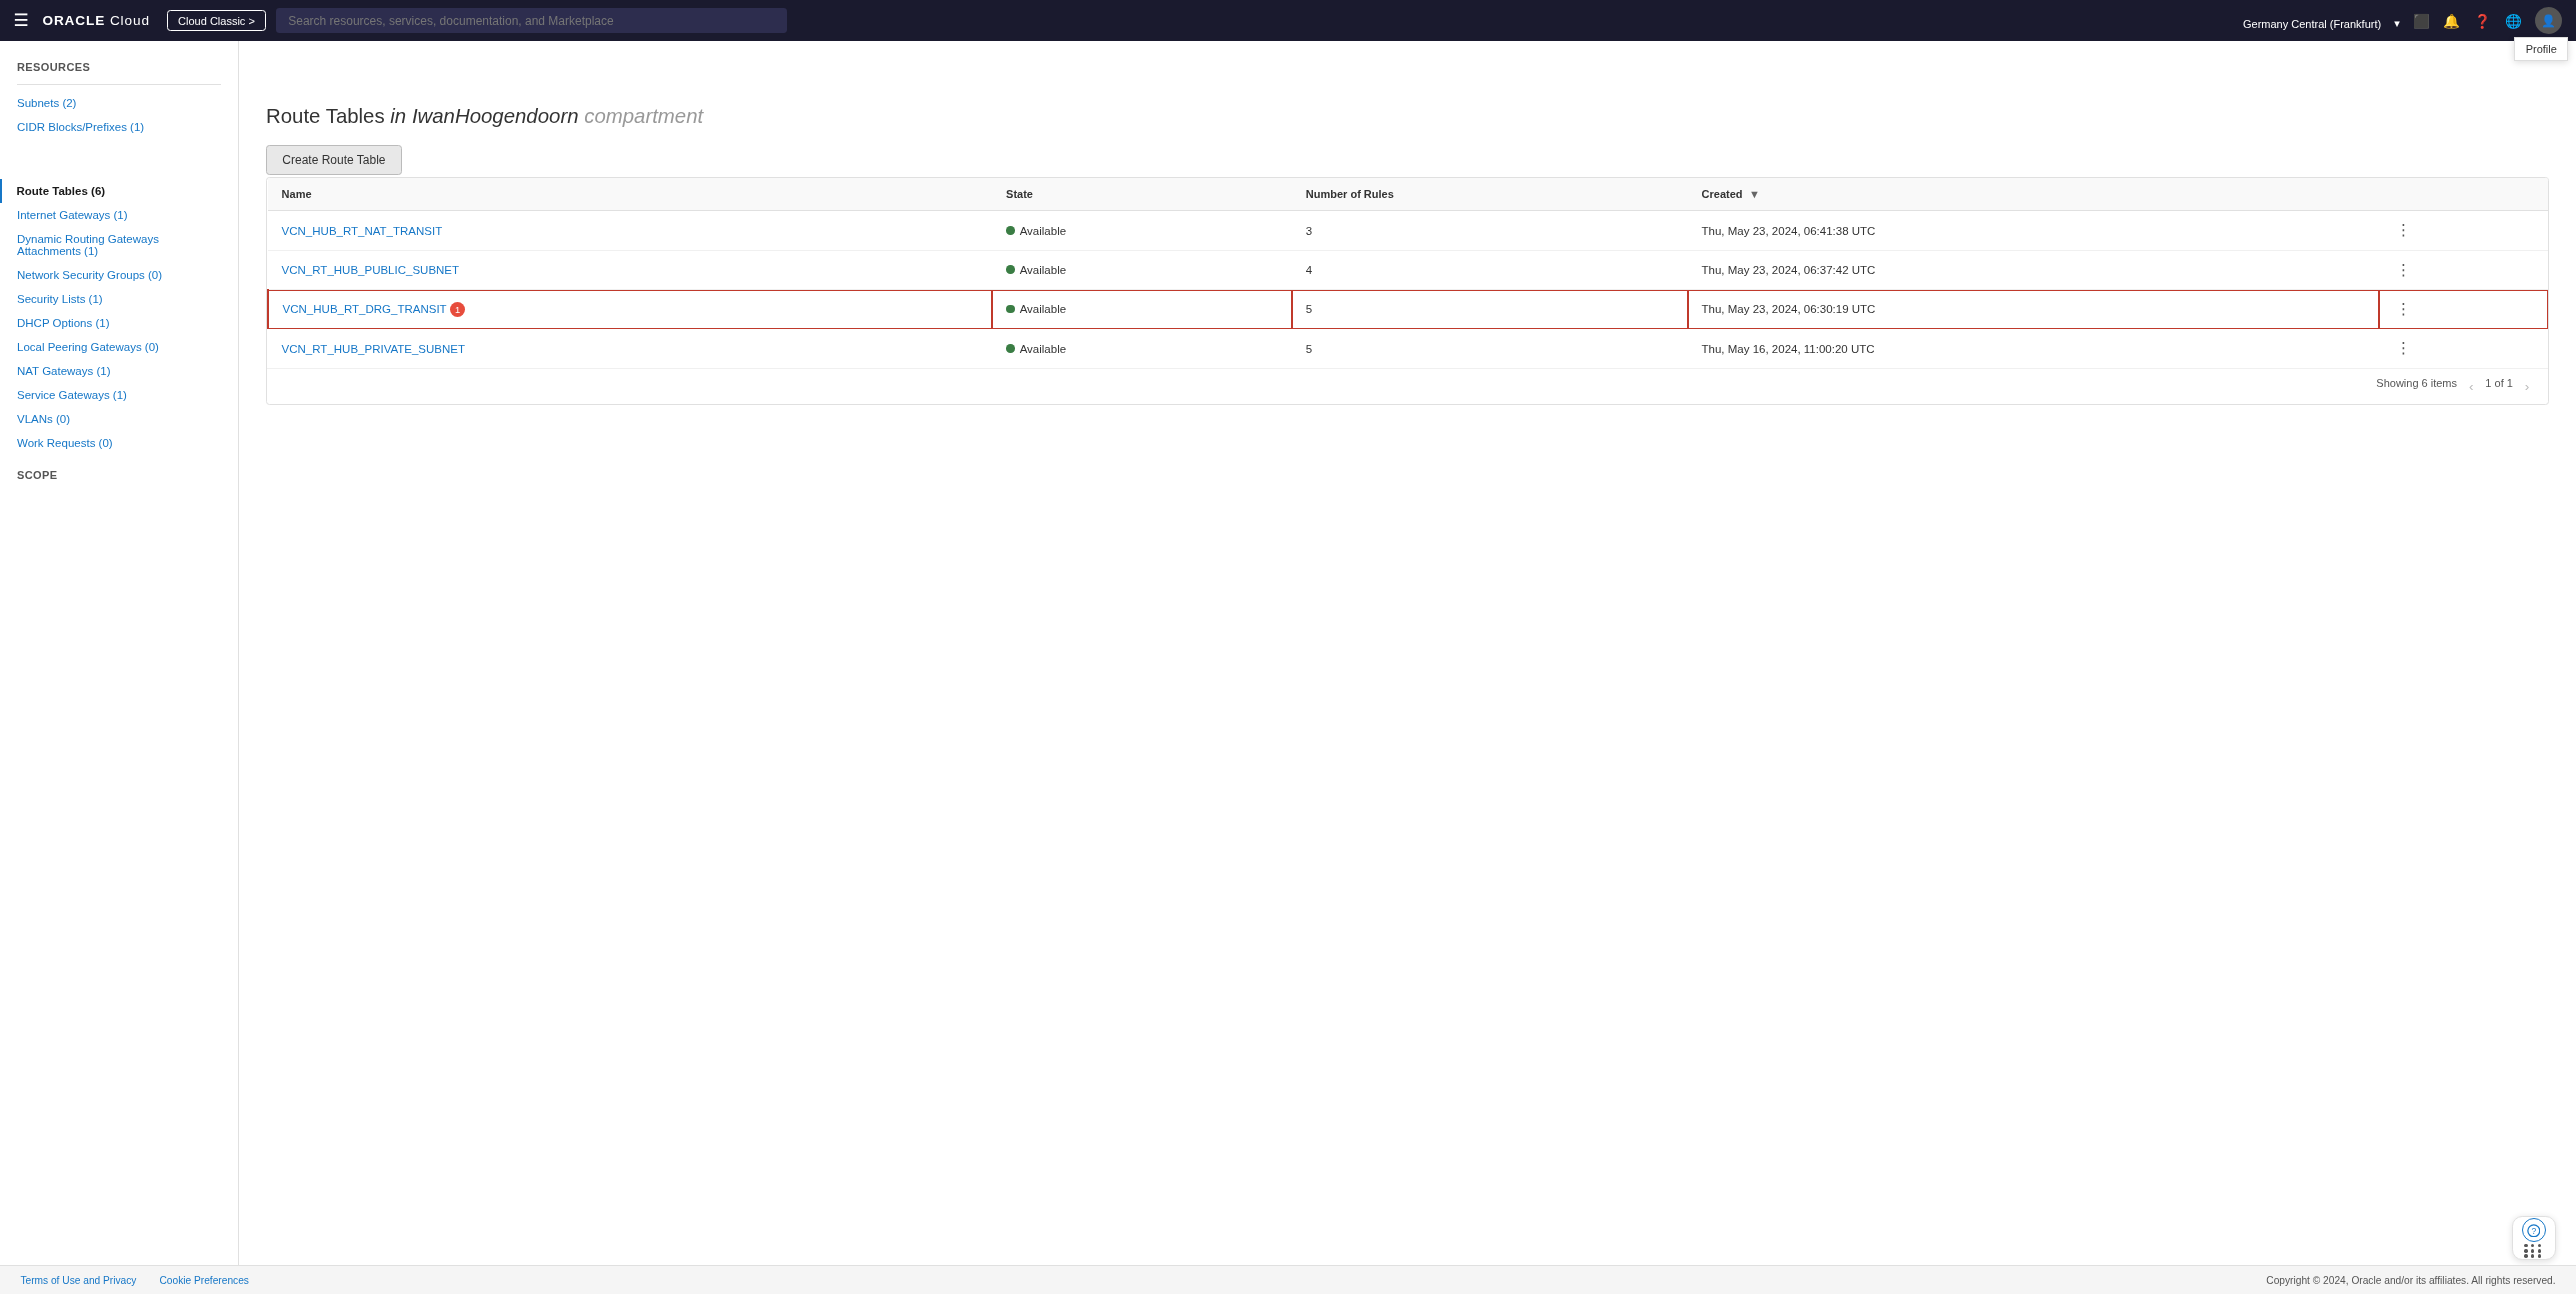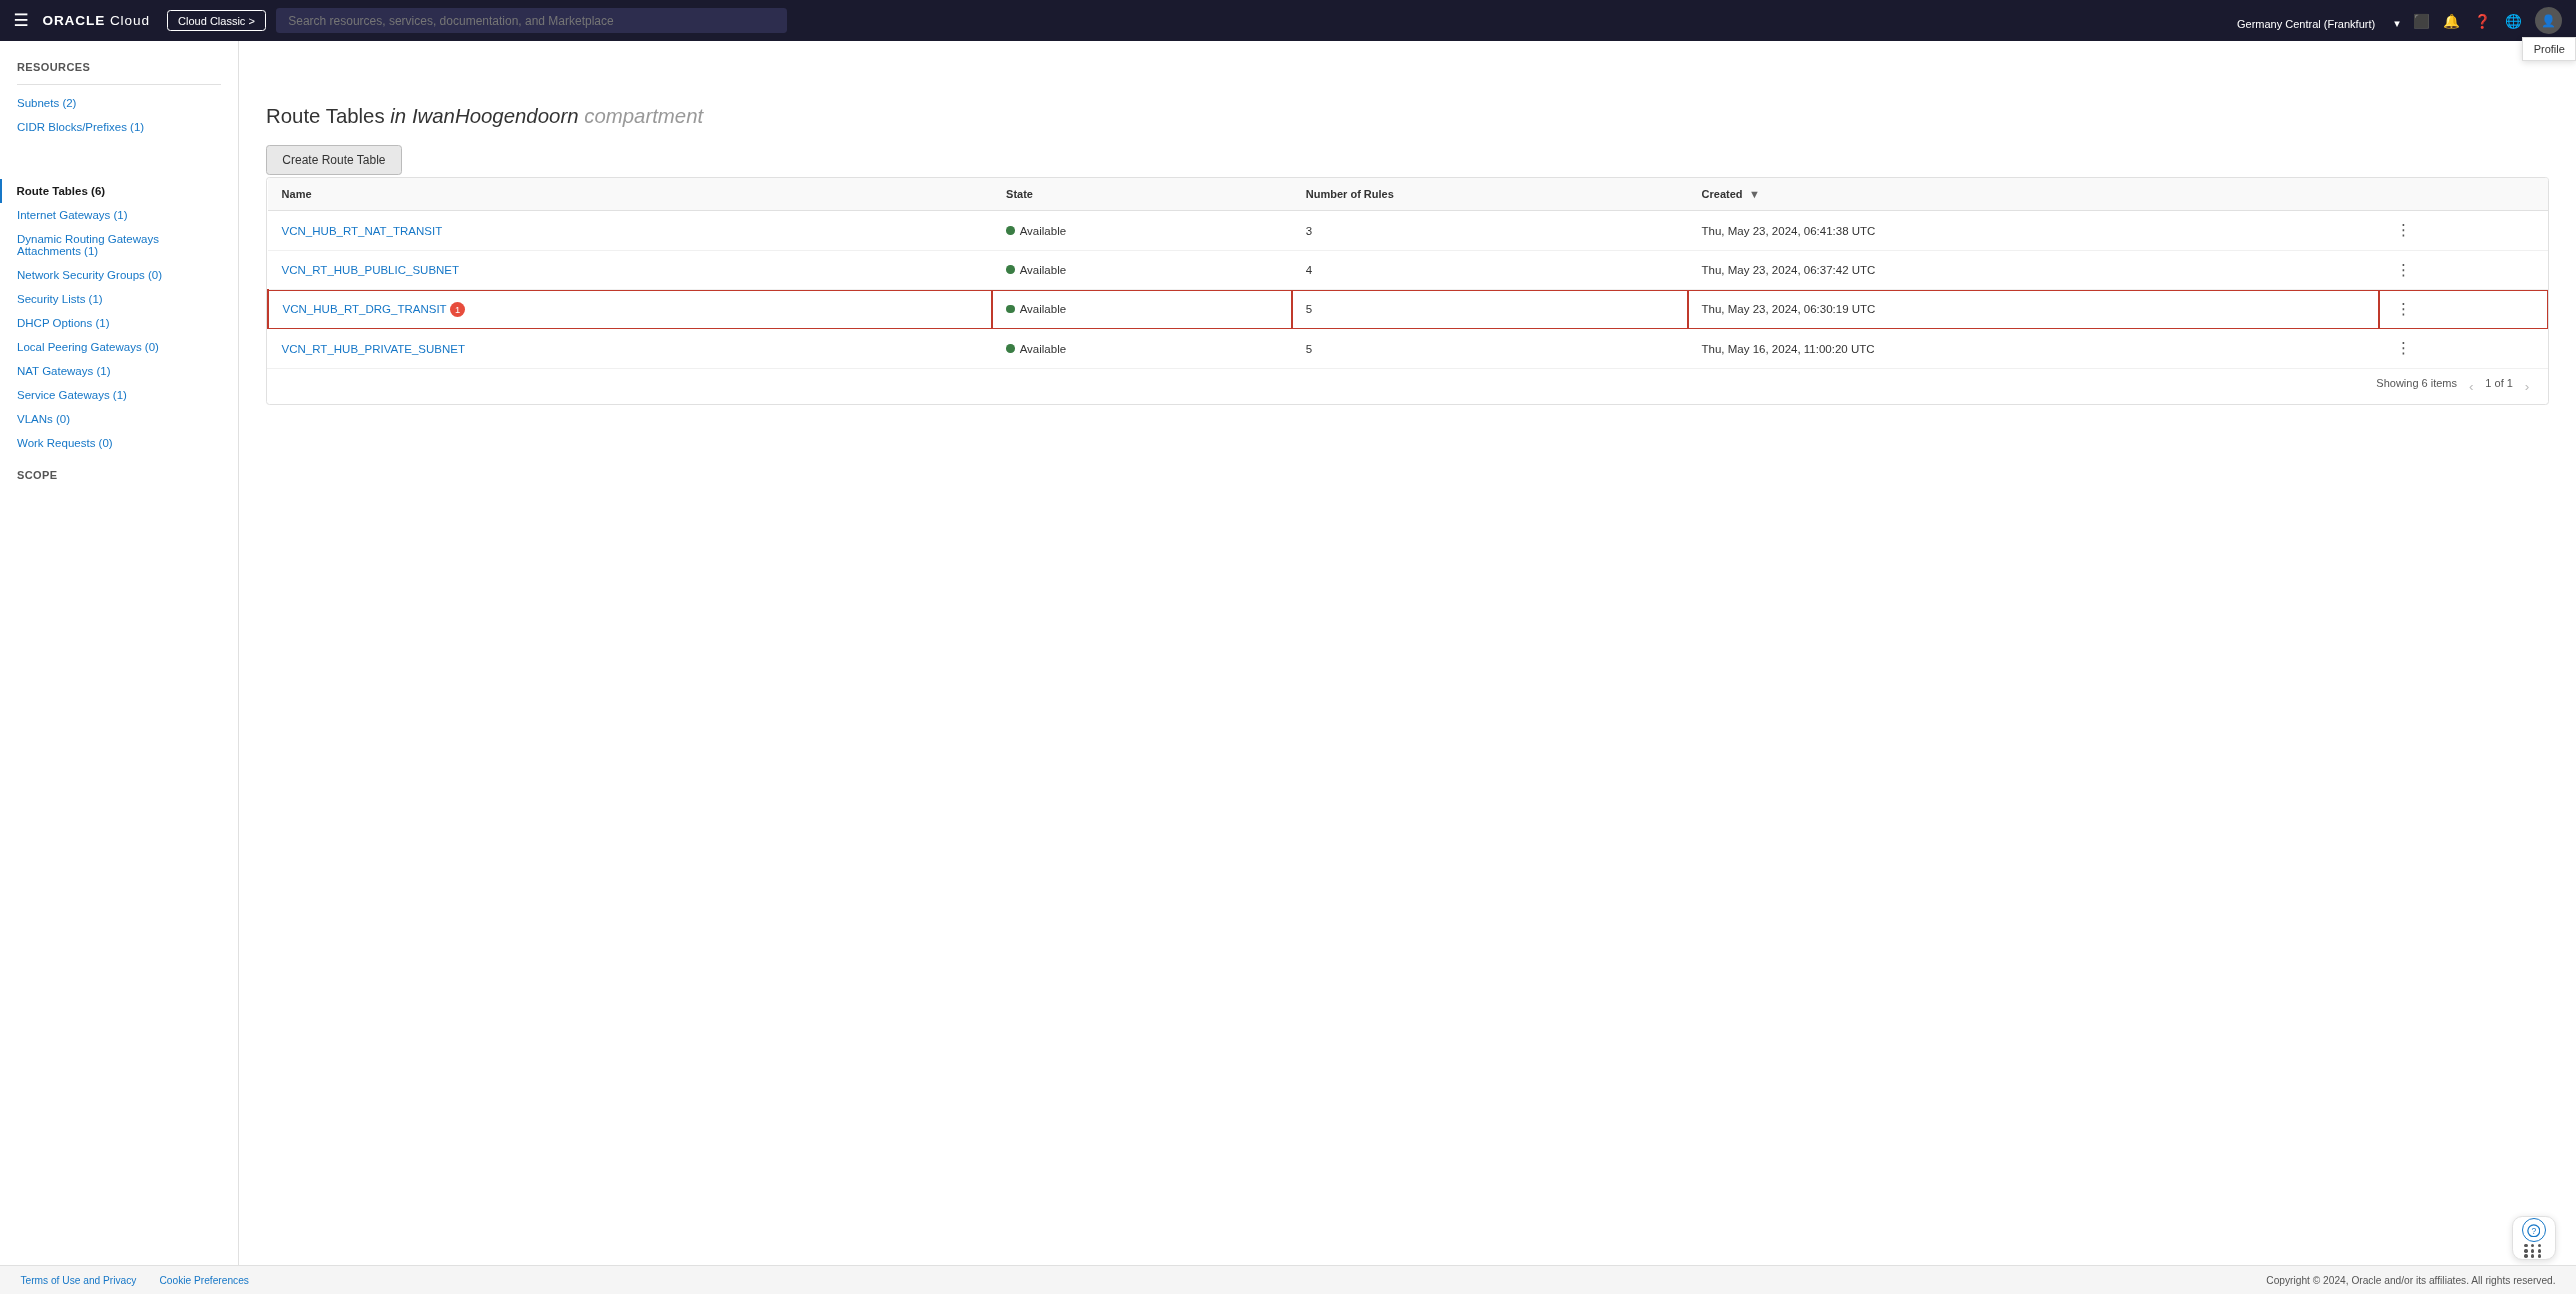--- a/index.html
+++ b/index.html
@@ -15,28 +15,28 @@
     .oracle-logo span { font-weight: 700; }
     .cloud-classic-btn {
       border: 0.9px solid #fff; color: #fff; background: transparent;
       padding: 3.4px 10.2px; border-radius: 3.4px; cursor: pointer; font-size: 11px; white-space: nowrap;
     }
     .search-bar {
       flex: 1; max-width: 511px; background: #2d2d4e; border: none; border-radius: 3.4px;
       color: #f9a8d4; padding: 5.1px 12px; font-size: 12px; outline: none;
     }
     .nav-right { margin-left: auto; display: flex; align-items: center; gap: 13.6px; color: #fff; font-size: 11px; }
-    .region-select { display: flex; align-items: center; gap: 19px; cursor: pointer; color: #fff; font-size: 11px; margin-top: 6px; }
+    .region-select { display: flex; align-items: center; gap: 13px; cursor: pointer; color: #fff; font-size: 11px; margin-top: 6px; }
     .nav-icon { color: #fff; font-size: 13.6px; cursor: pointer; }
     .avatar-circle {
       width: 27px; height: 27px; border-radius: 50%; background: #555;
       display: flex; align-items: center; justify-content: center; color: #fff; font-size: 12px; cursor: pointer;
     }
     .profile-tooltip {
-      position: absolute; top: 37px; right: 0; background: #fff; border: 0.9px solid #ddd;
+      position: absolute; top: 37px; right: 8px; background: #fff; border: 0.9px solid #ddd;
       padding: 5.1px 10.2px; font-size: 11px; color: #333; box-shadow: 0 1.7px 6.8px rgba(0,0,0,0.15);
       z-index: 200; white-space: nowrap;
     }
 
     
     .layout { display: flex; height: calc(100vh - 41px); }
 
     
     .sidebar {
       width: 239px; min-width: 239px; background: #fff; border-right: 0.9px solid #e0e0e0;

